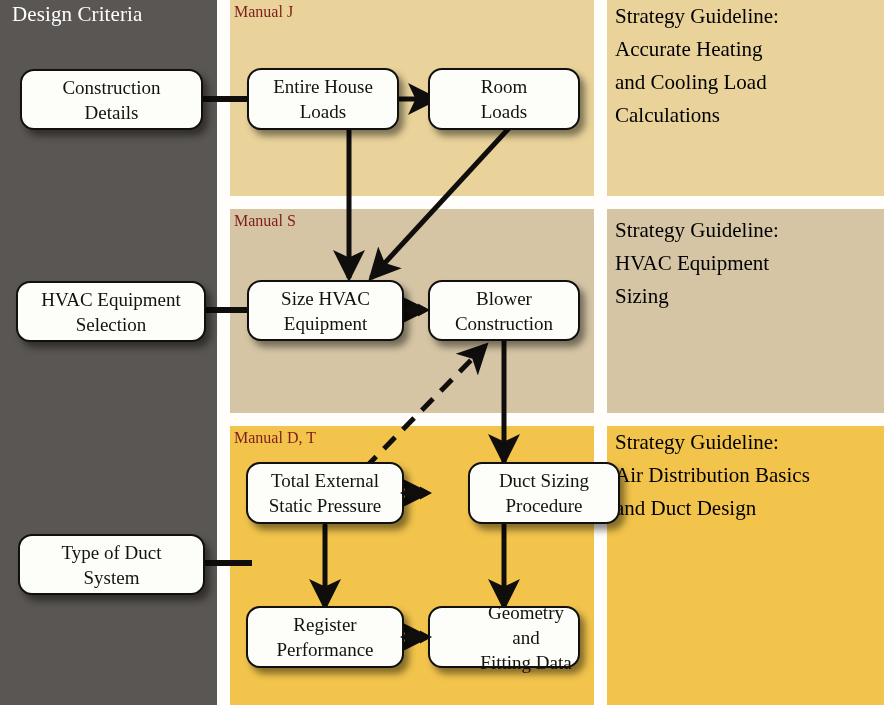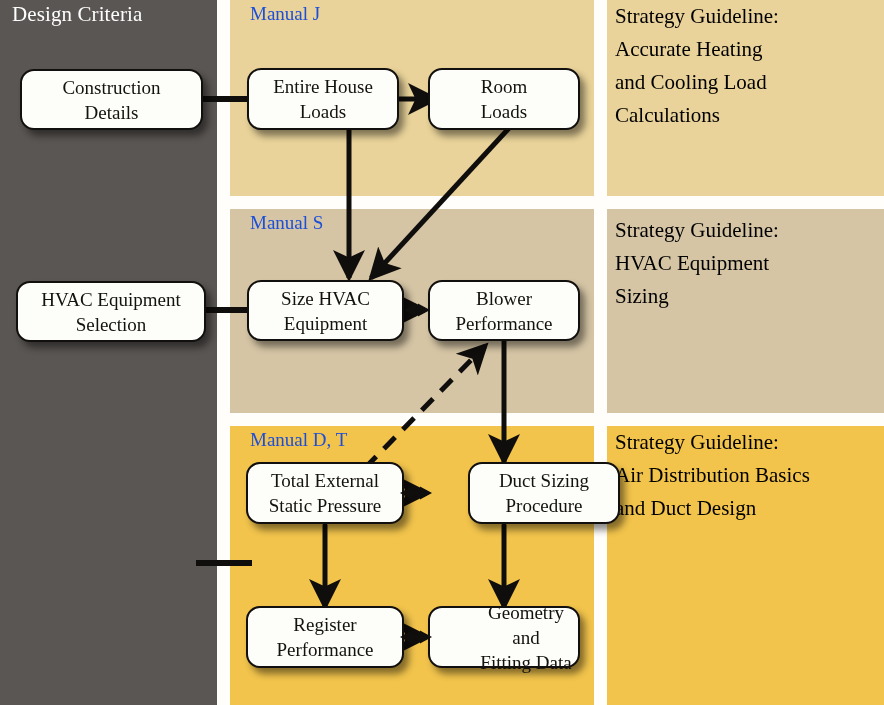--- a/index.html
+++ b/index.html
@@ -34,24 +34,24 @@
     letter-spacing: 0.1px;
     white-space: nowrap;
   }
 
   
   .panel {
     position: absolute;
   }
   .panel-title {
     position: absolute;
-    left: 20px;
+    left: 4px;
     top: 3px;
-    font-size: 19px;
-    color: #1d4ed8;
+    font-size: 16px;
+    color: #7f1d1d;
     white-space: nowrap;
   }
   .guide-text {
     position: absolute;
     left: 8px;
     top: 0px;
     font-size: 21px;
     line-height: 33px;
     color: #000000;
     white-space: pre-line;
@@ -177,37 +177,41 @@
   </svg>
 
   <div class="node" style="left:20px; top:69px; width:183px; height:61px;">
     <span>Construction
 Details</span>
   </div>
   <div class="node" style="left:16px; top:281px; width:190px; height:61px;">
     <span>HVAC Equipment
 Selection</span>
   </div>
+  <div class="node" style="left:18px; top:534px; width:187px; height:61px;">
+    <span>Type of Duct
+System</span>
+  </div>
 
   <div class="node" style="left:247px; top:68px; width:152px; height:62px;">
     <span>Entire House
 Loads</span>
   </div>
   <div class="node" style="left:428px; top:68px; width:152px; height:62px;">
     <span>Room
 Loads</span>
   </div>
 
   <div class="node" style="left:247px; top:280px; width:157px; height:61px;">
     <span>Size HVAC
 Equipment</span>
   </div>
   <div class="node" style="left:428px; top:280px; width:152px; height:61px;">
     <span>Blower
-Performance</span>
+Construction</span>
   </div>
 
   <div class="node" style="left:246px; top:462px; width:158px; height:62px;">
     <span>Total External
 Static Pressure</span>
   </div>
   <div class="node" style="left:428px; top:462px; width:152px; height:62px;margin-left:40px;">
     <span>Duct Sizing
 Procedure</span>
   </div>

